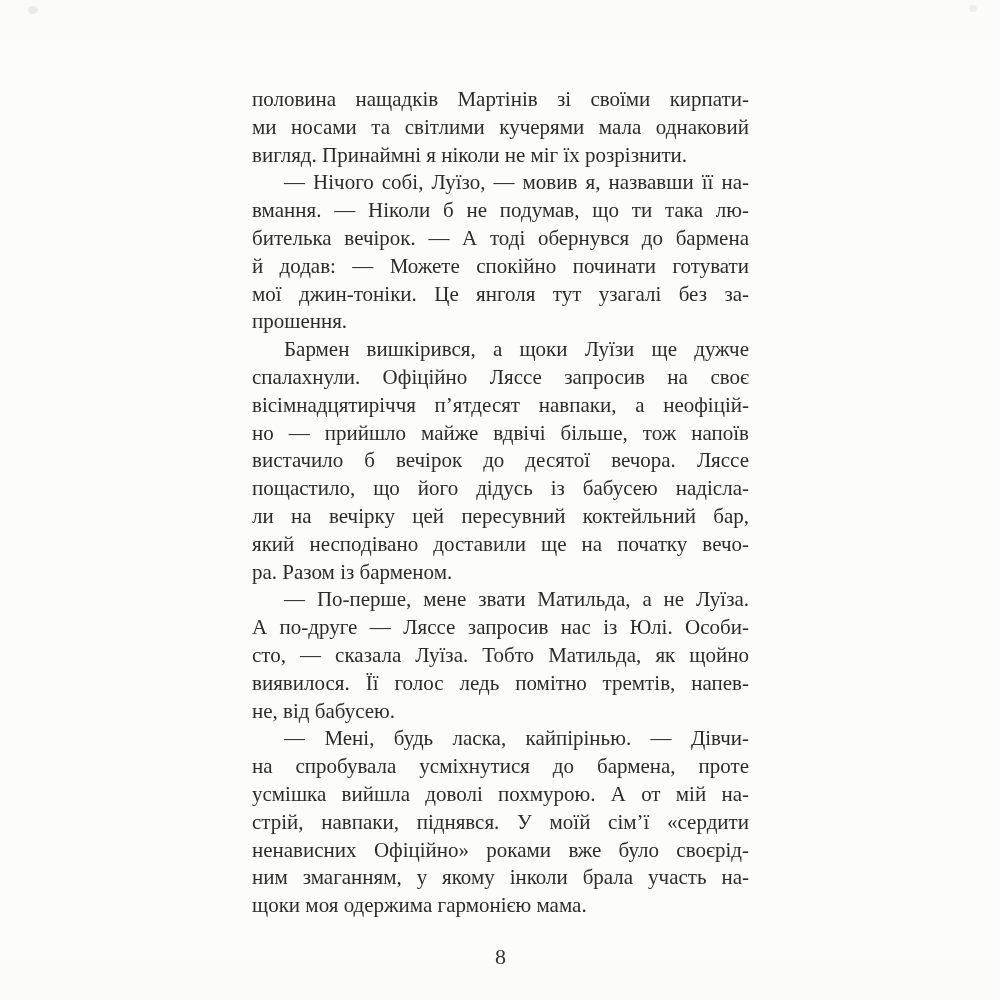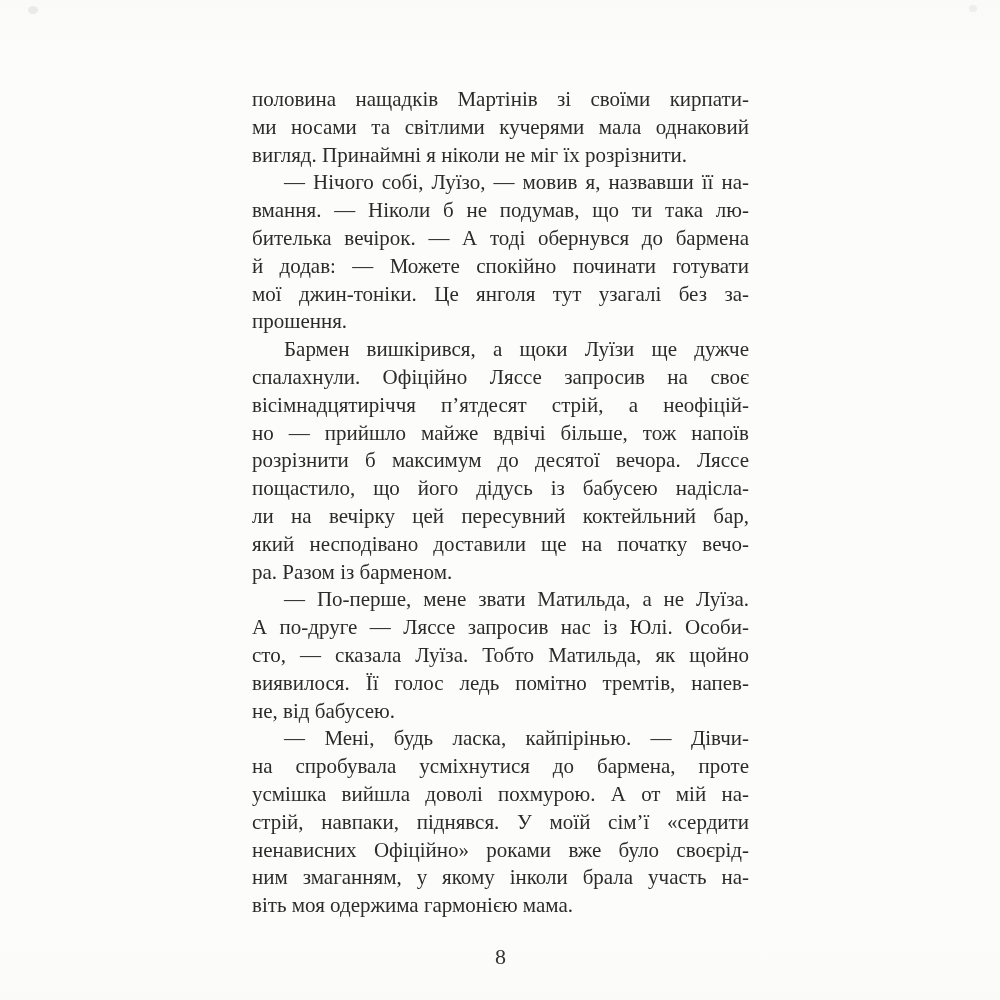--- a/index.html
+++ b/index.html
@@ -83,39 +83,39 @@
         <div class="line first">— Нічого собі, Луїзо, — мовив я, назвавши її на-</div>
         <div class="line">вмання. — Ніколи б не подумав, що ти така лю-</div>
         <div class="line">бителька вечірок. — А тоді обернувся до бармена</div>
         <div class="line">й додав: — Можете спокійно починати готувати</div>
         <div class="line">мої джин-тоніки. Це янголя тут узагалі без за-</div>
         <div class="line last">прошення.</div>
       </div>
       <div class="para">
         <div class="line first">Бармен вишкірився, а щоки Луїзи ще дужче</div>
         <div class="line">спалахнули. Офіційно Ляссе запросив на своє</div>
-        <div class="line">вісімнадцятиріччя п’ятдесят стрій, а неофіцій-</div>
+        <div class="line">вісімнадцятиріччя п’ятдесят навпаки, а неофіцій-</div>
         <div class="line">но — прийшло майже вдвічі більше, тож напоїв</div>
-        <div class="line">розрізнити б максимум до десятої вечора. Ляссе</div>
+        <div class="line">вистачило б вечірок до десятої вечора. Ляссе</div>
         <div class="line">пощастило, що його дідусь із бабусею надісла-</div>
         <div class="line">ли на вечірку цей пересувний коктейльний бар,</div>
         <div class="line">який несподівано доставили ще на початку вечо-</div>
         <div class="line last">ра. Разом із барменом.</div>
       </div>
       <div class="para">
         <div class="line first">— По-перше, мене звати Матильда, а не Луїза.</div>
         <div class="line">А по-друге — Ляссе запросив нас із Юлі. Особи-</div>
         <div class="line">сто, — сказала Луїза. Тобто Матильда, як щойно</div>
         <div class="line">виявилося. Її голос ледь помітно тремтів, напев-</div>
         <div class="line last">не, від бабусею.</div>
       </div>
       <div class="para">
         <div class="line first">— Мені, будь ласка, кайпірінью. — Дівчи-</div>
         <div class="line">на спробувала усміхнутися до бармена, проте</div>
         <div class="line">усмішка вийшла доволі похмурою. А от мій на-</div>
         <div class="line">стрій, навпаки, піднявся. У моїй сім’ї «сердити</div>
         <div class="line">ненависних Офіційно» роками вже було своєрід-</div>
         <div class="line">ним змаганням, у якому інколи брала участь на-</div>
-        <div class="line last">віть моя одержима гармонією мама.</div>
+        <div class="line last">щоки моя одержима гармонією мама.</div>
       </div>
     </div>
   <div class="page-number">8</div>
 </div>
 
 </body></html>

